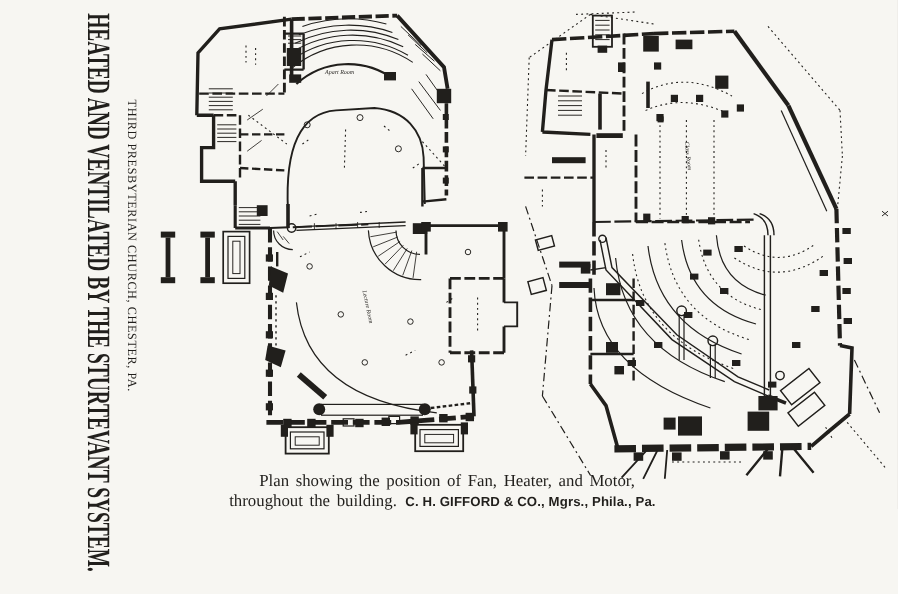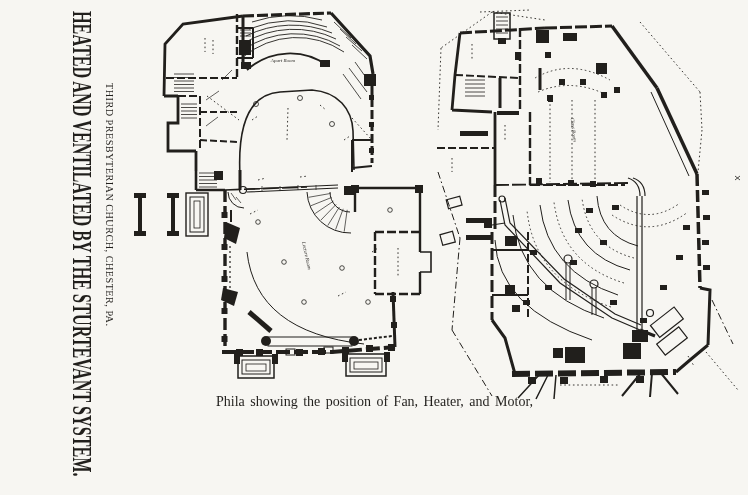--- a/index.html
+++ b/index.html
@@ -326,16 +326,17 @@
       <circle cx="650" cy="313" r="3.5" stroke-width="1.2"></circle>
       <path d="M 640,330 L 655,336" stroke-width="3"></path>
       <rect class="f" x="565" y="347" width="20" height="16"></rect>
       <rect class="f" x="623" y="343" width="18" height="16"></rect>
       <rect class="f" x="553" y="348" width="10" height="10"></rect>
       <path class="dot" d="M 688,356 L 694,366"></path>
     </g>
   </svg>
 
   <p class="caption" style="margin:0">
-    <span class="ln l1">Phila showing the position of Fan, Heater, and Motor,</span>
+    <span class="ln l1">Plan showing the position of Fan, Heater, and Motor,</span>
+    <span class="ln l3"><span>throughout the building.</span><span class="credit">C. H. GIFFORD &amp; CO., Mgrs., Phila., Pa.</span></span>
   </p>
 
 </div>
 
 </body></html>

